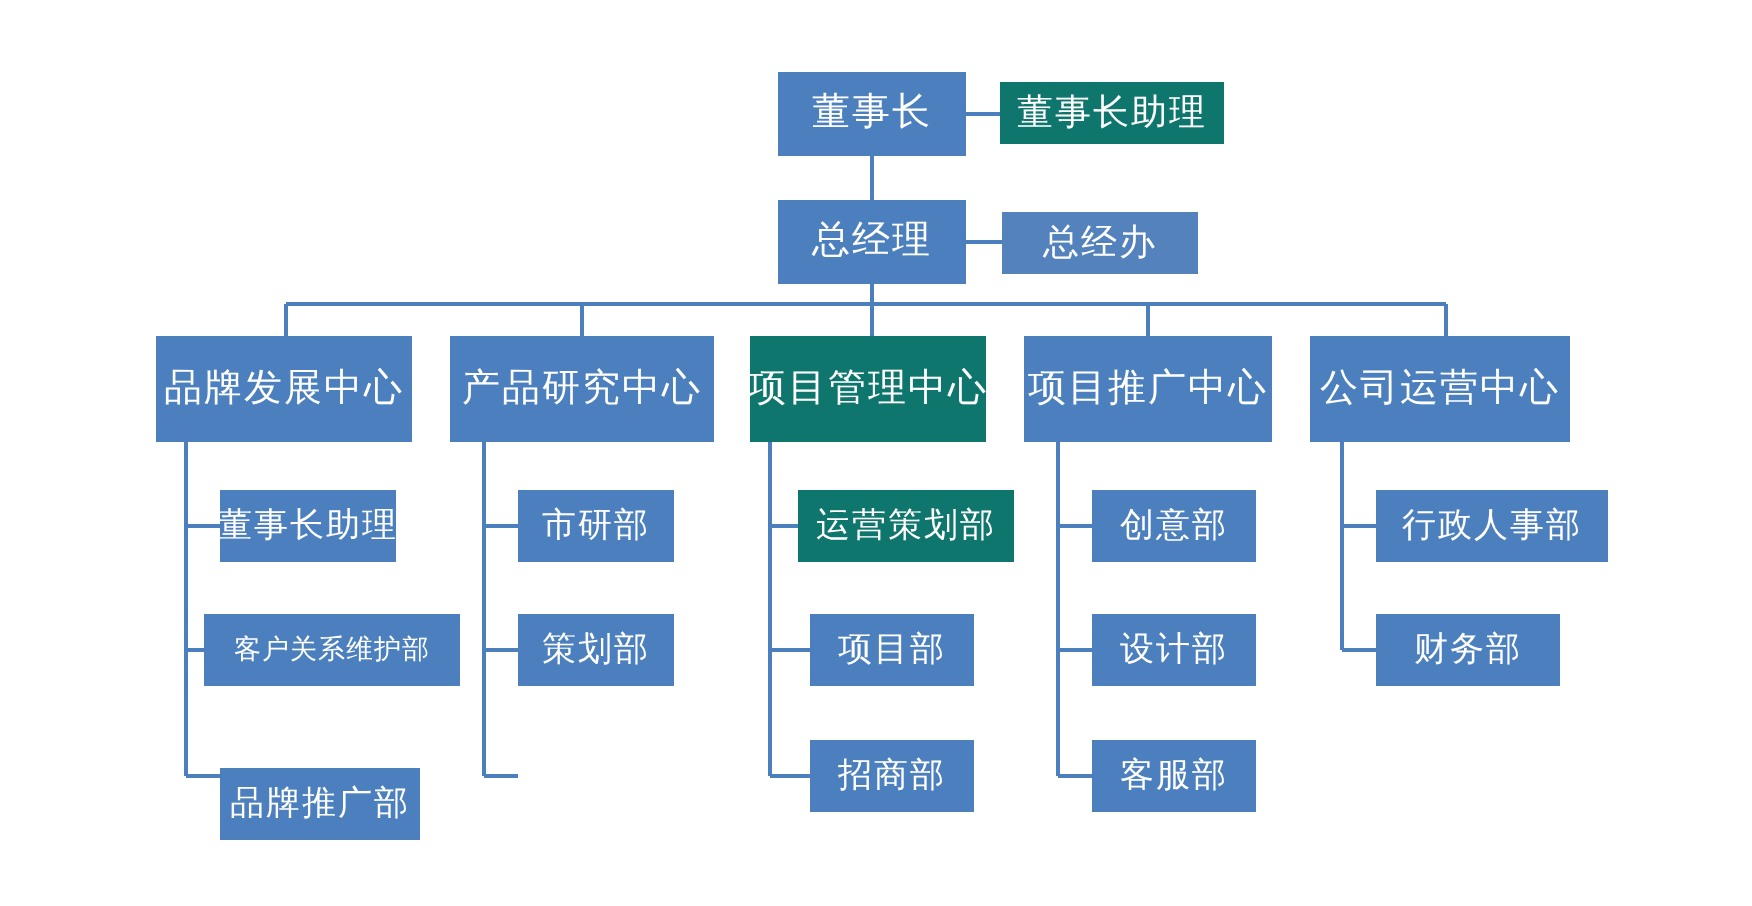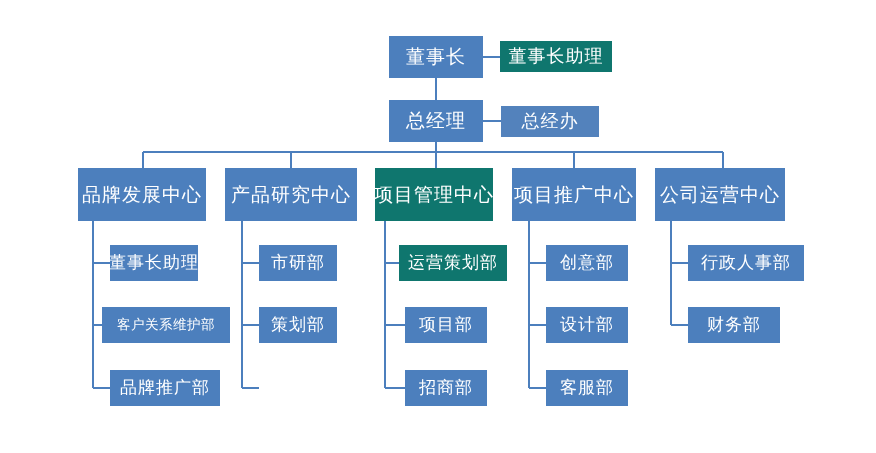--- a/index.html
+++ b/index.html
@@ -45,21 +45,21 @@
   .c3 { left: 375px; width: 118px; }
   .c4 { left: 512px; width: 124px; }
   .c5 { left: 655px; width: 130px; }
 
   .sub-node { height: 36px; font-size: 17px; }
   .sub-small { font-size: 13.5px; letter-spacing: 0.5px; }
 
   
   .s1a { left: 110px; top: 245px; width: 88px; }
   .s1b { left: 102px; top: 307px; width: 128px; }
-  .s1c { left: 110px; top: 370px; width: 110px; }
+  .s1c { left: 110px; top: 384px; width: 100px; }
   
   .s2a { left: 259px; top: 245px; width: 78px; }
   .s2b { left: 259px; top: 307px; width: 78px; }
   .s2c { left: 259px; top: 370px; width: 78px; }
   
   .s3a { left: 399px; top: 245px; width: 108px; }
   .s3b { left: 405px; top: 307px; width: 82px; }
   .s3c { left: 405px; top: 370px; width: 82px; }
   
   .s4a { left: 546px; top: 245px; width: 82px; }

